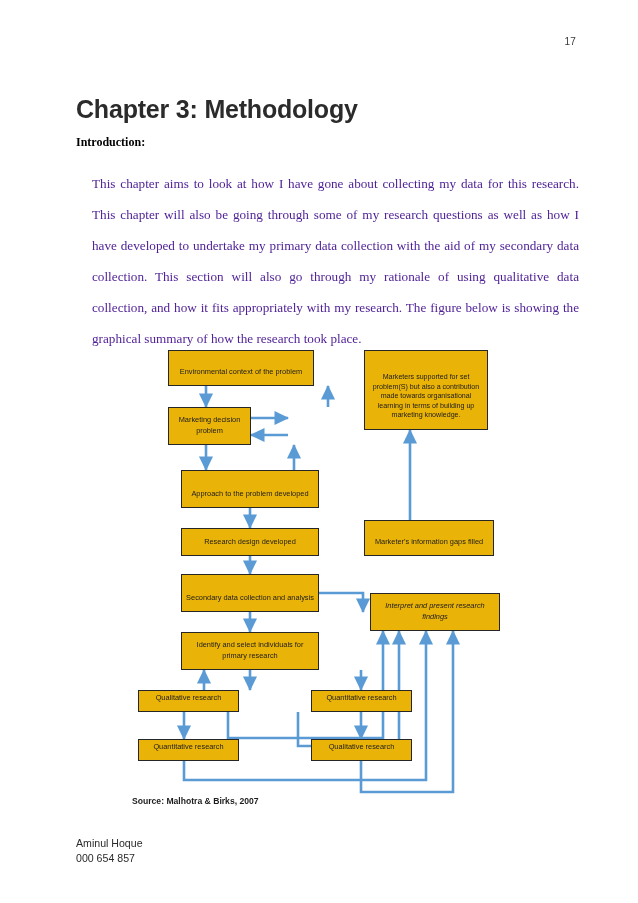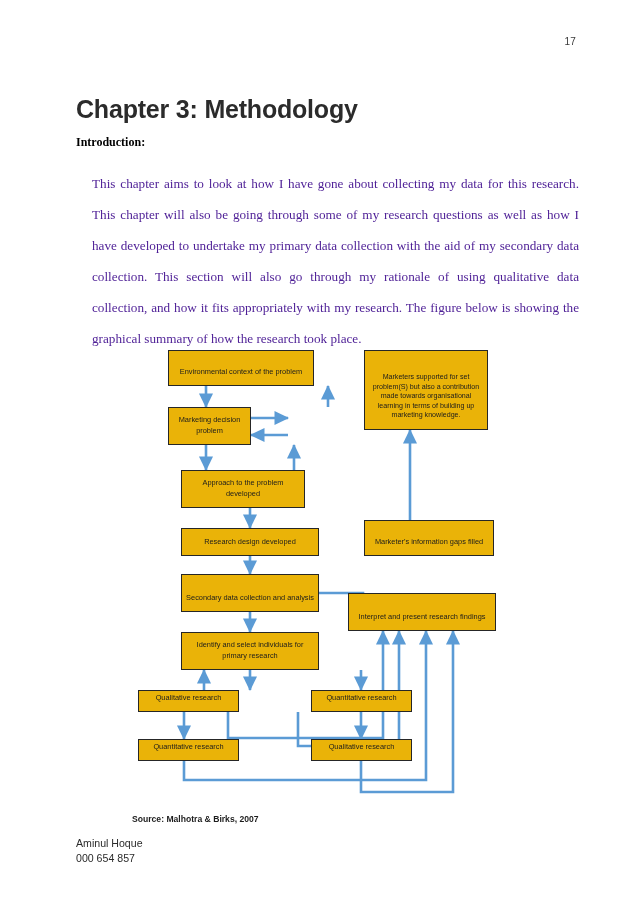--- a/index.html
+++ b/index.html
@@ -101,21 +101,20 @@
   }
   .source-caption {
     position: absolute;
     left: 56px;
     top: 456px;
     font-family: "Liberation Sans", sans-serif;
     font-weight: bold;
     font-size: 8.6px;
     color: #1c1c1c;
     white-space: nowrap;
-    margin-top: 18px;
   }
   
   .footer {
     position: absolute;
     left: 76px;
     top: 836px;
     font-family: "Liberation Sans", sans-serif;
     font-size: 10.6px;
     line-height: 15px;
     color: #2b2b2b;
@@ -190,21 +189,21 @@
 
       <div class="node" style="left:92px; top:67px; width:83px; height:38px;">
         <span>Marketing decision problem</span>
       </div>
 
 
       <div class="node" style="left:288px; top:10px; width:124px; height:80px; font-size:7.1px; line-height:9.6px;">
         <span>Marketers supported for set problem(S) but also a contribution made towards organisational learning in terms of building up marketing knowledge.</span>
       </div>
 
-      <div class="node" style="left:105px; top:130px; width:124px; height:38px;">
+      <div class="node" style="left:105px; top:130px; width:138px; height:38px;">
         <span>Approach to the problem developed</span>
       </div>
 
       <div class="node" style="left:105px; top:234px; width:138px; height:38px;">
         <span>Secondary data collection and analysis</span>
       </div>
 
       <div class="node" style="left:105px; top:188px; width:138px; height:28px;">
         <span>Research design developed</span>
       </div>
@@ -226,21 +225,21 @@
       </div>
 
       <div class="node" style="left:235px; top:399px; width:101px; height:22px;">
         <span>Qualitative research</span>
       </div>
 
       <div class="node" style="left:288px; top:180px; width:130px; height:36px;">
         <span>Marketer's information gaps filled</span>
       </div>
 
-      <div class="node" style="left:272px; top:253px; width:148px; height:38px;">
+      <div class="node" style="left:294px; top:253px; width:130px; height:38px;font-style:italic;">
         <span>Interpret and present research findings</span>
       </div>
 
     </div>
 
     <div class="source-caption">Source: Malhotra &amp; Birks, 2007</div>
   </div>
 
   <div class="footer">
     <div>Aminul Hoque</div>

